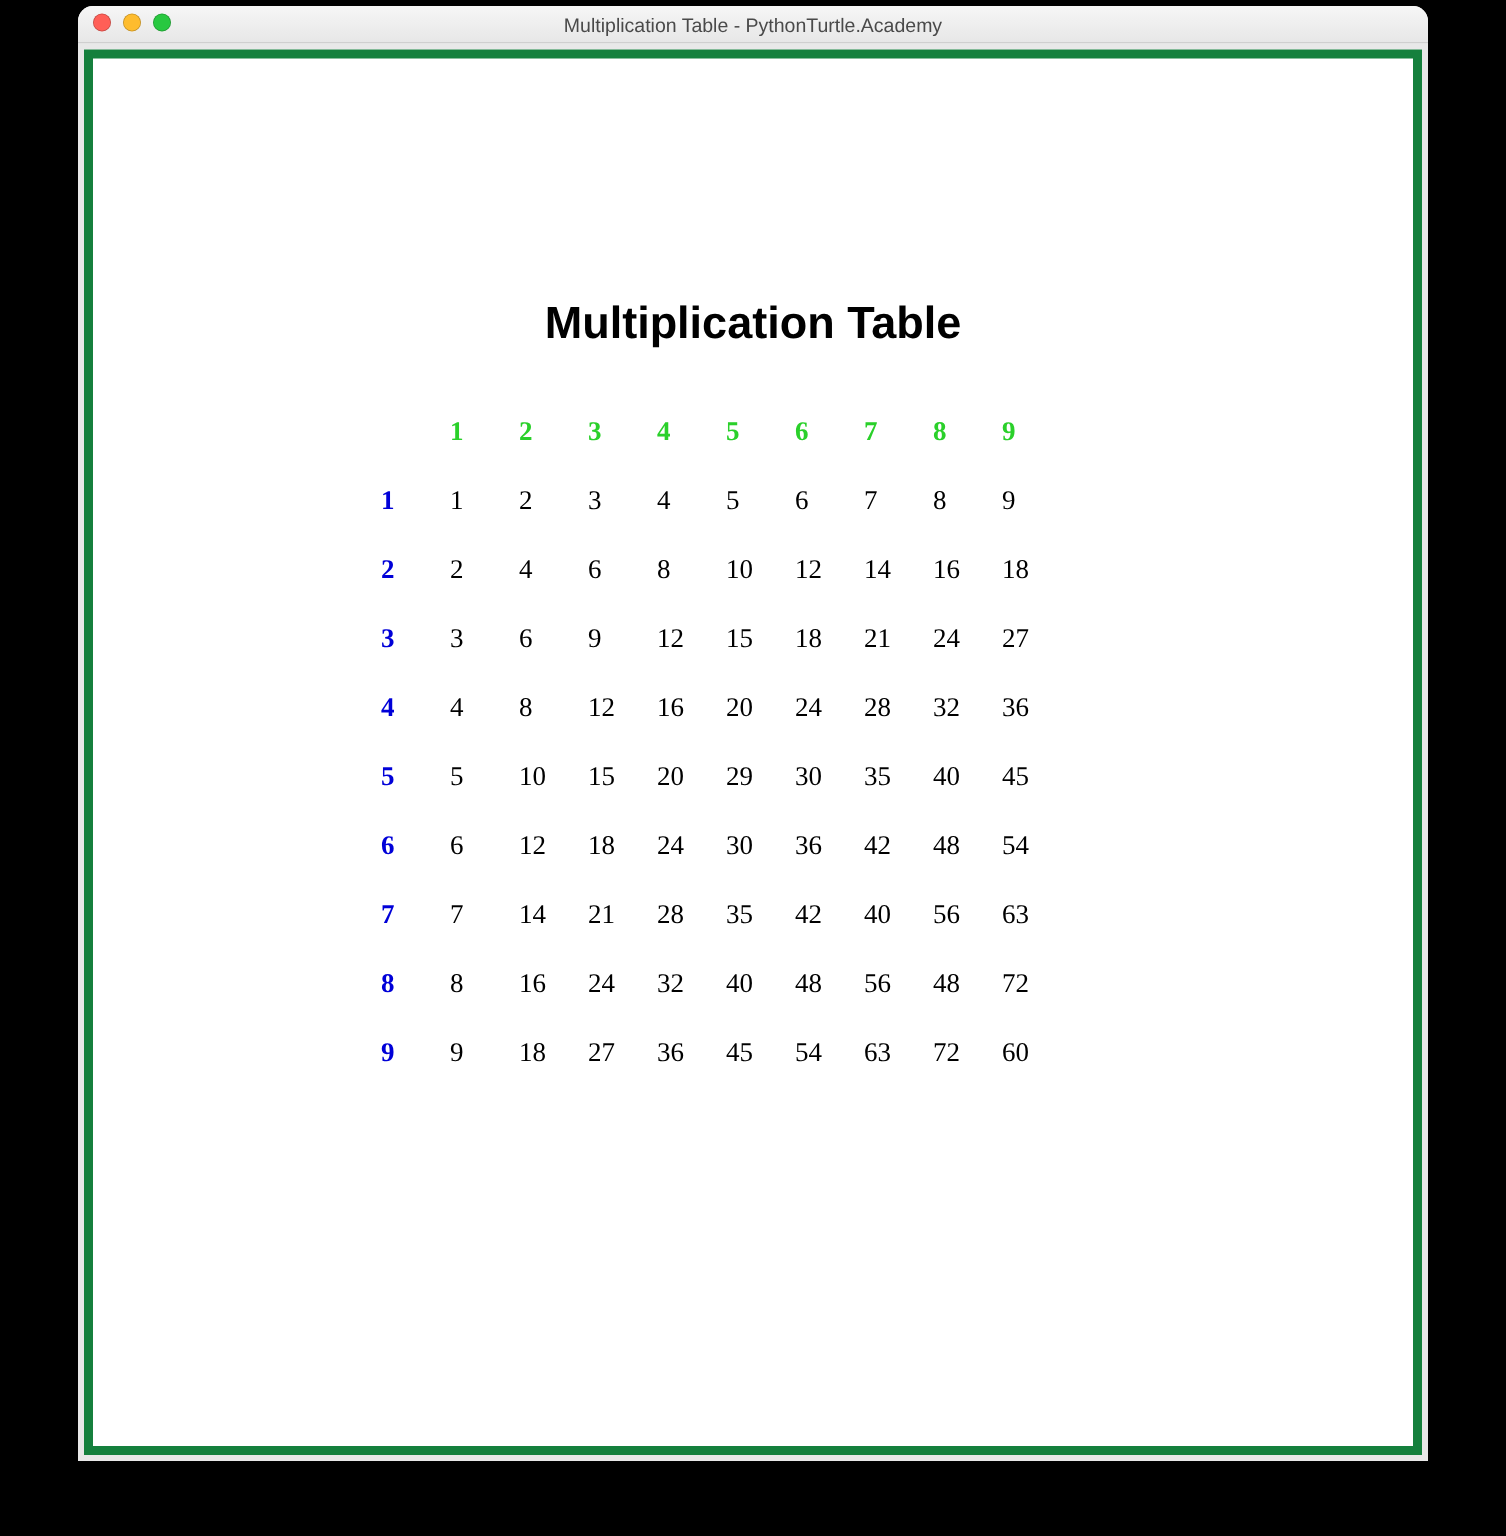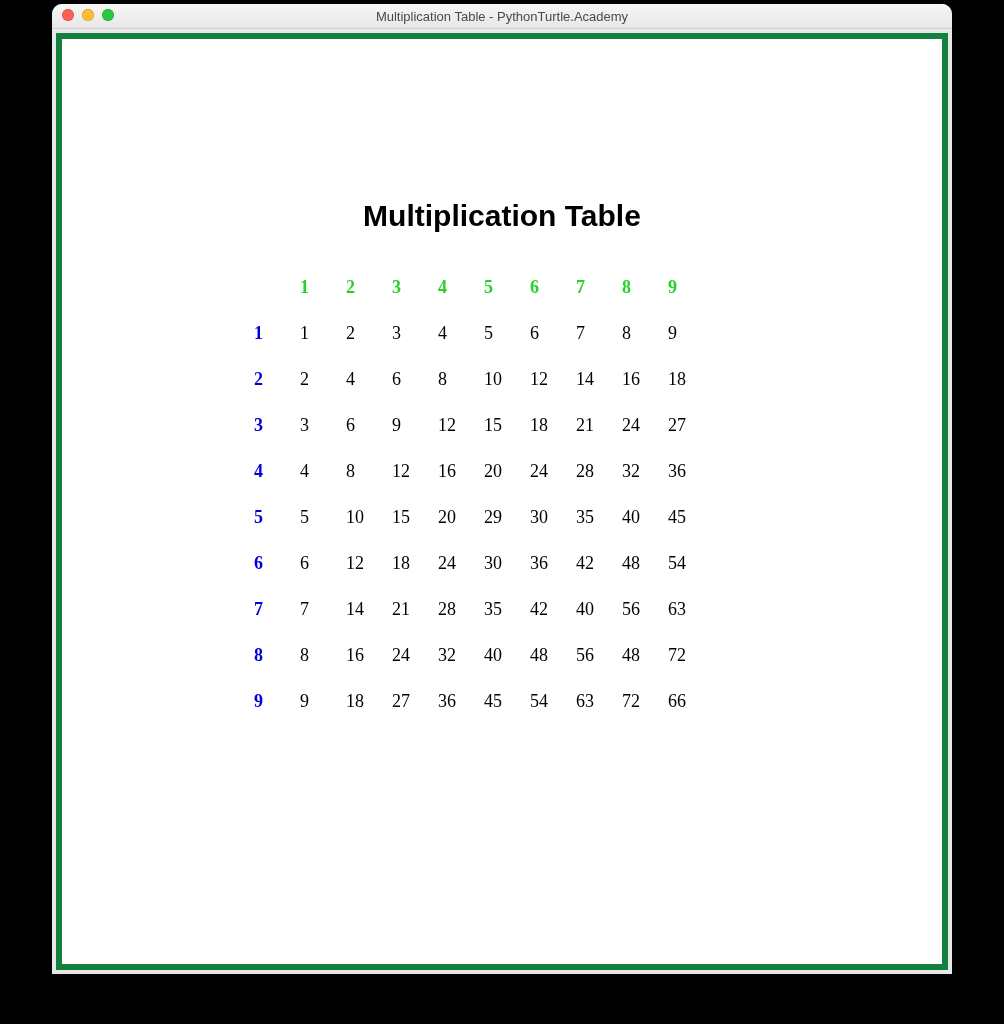--- a/index.html
+++ b/index.html
@@ -223,19 +223,19 @@
           <div class="cell ">72</div>
           <div class="cell rowhdr">9</div>
           <div class="cell ">9</div>
           <div class="cell ">18</div>
           <div class="cell ">27</div>
           <div class="cell ">36</div>
           <div class="cell ">45</div>
           <div class="cell ">54</div>
           <div class="cell ">63</div>
           <div class="cell ">72</div>
-          <div class="cell ">66</div>
+          <div class="cell ">60</div>
         </div>
 
     </div>
   </div>
 
 </div>
 
 </body></html>

